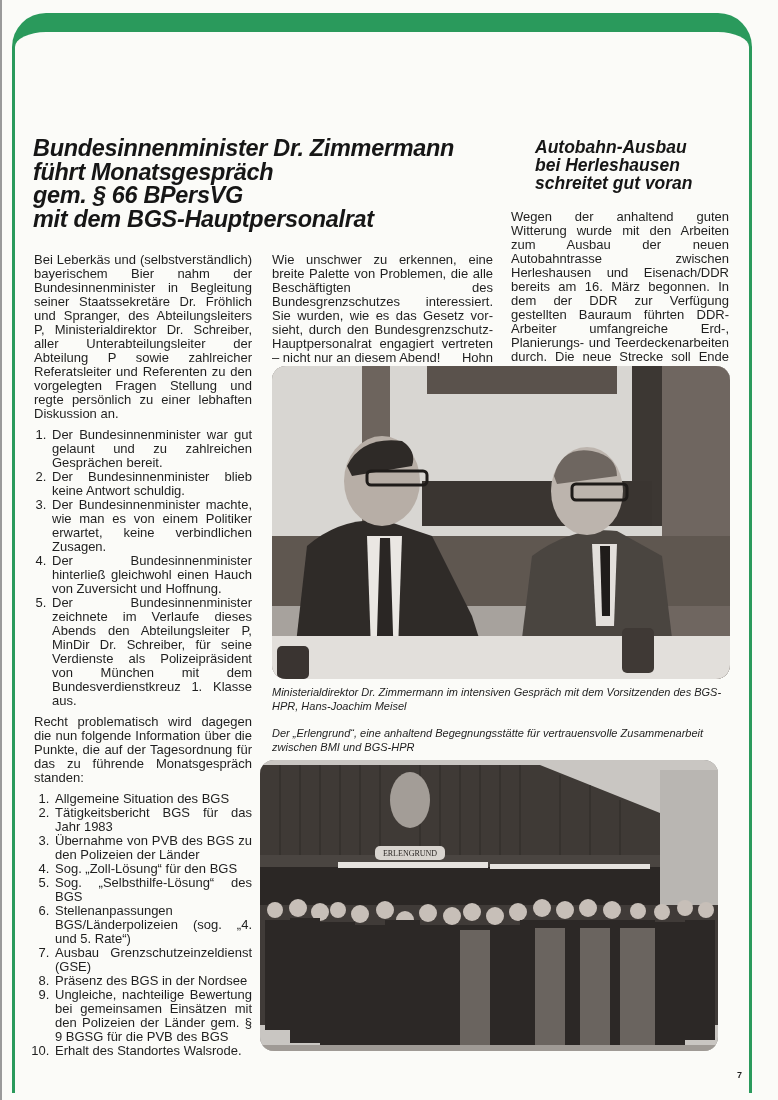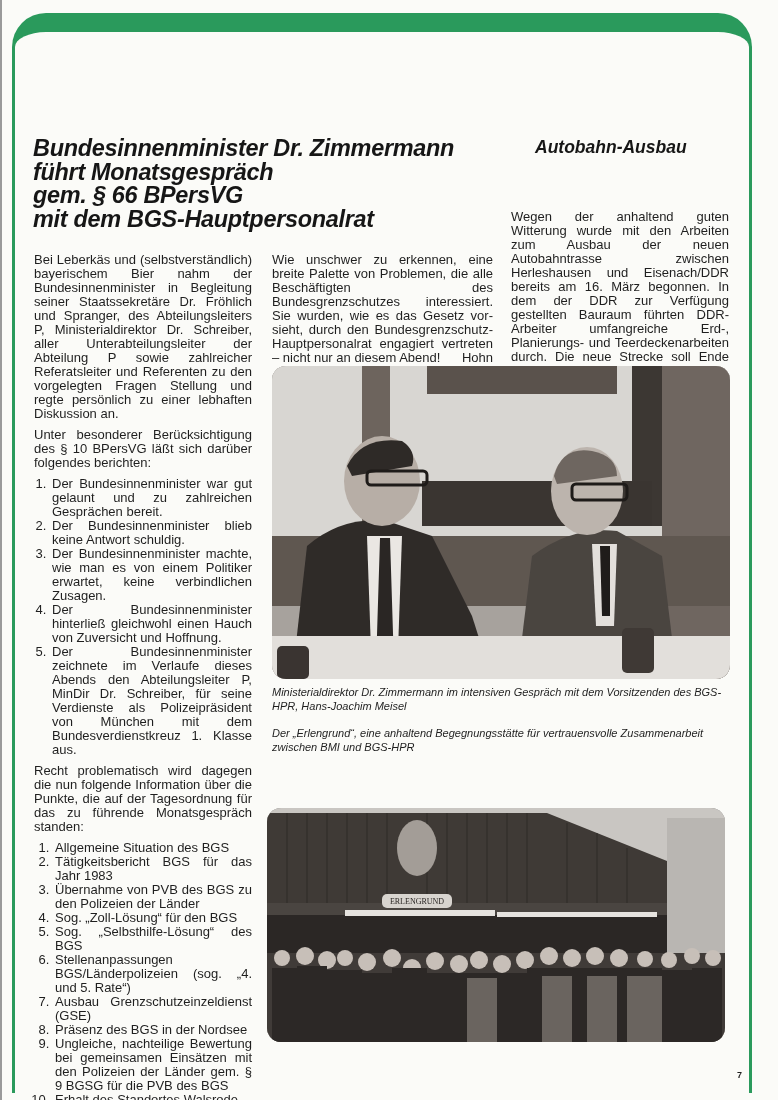--- a/index.html
+++ b/index.html
@@ -39,21 +39,21 @@
   #col-left { left: 34px; top: 253px; width: 218px; }
   #col-mid { left: 272px; top: 253px; width: 221px; }
   #col-right { left: 511px; top: 210px; width: 218px; }
   .sig { float: right; }
   ol { margin: 0 0 7px 0; padding-left: 16px; }
   ol li { padding-left: 2px; }
   .photo {
     position: absolute; border-radius: 14px; overflow: hidden;
   }
   #photo-meeting { left: 272px; top: 366px; width: 458px; height: 313px; background: #8f8a86; }
-  #photo-group { left: 267px; top: 760px; width: 458px; height: 234px; background: #7c7a78; margin-top: 48px; }
+  #photo-group { left: 260px; top: 760px; width: 458px; height: 291px; background: #7c7a78; }
   .caption {
     position: absolute; left: 272px; width: 462px; font-style: italic; font-size: 11px; line-height: 13.5px; color: #1f1f1f;
   }
   #caption-1 { top: 686px; }
   #caption-2 { top: 727px; }
   .page-number { position: absolute; left: 737px; top: 1070px; font-size: 9px; font-weight: bold; }
   .right-rule { position: absolute; left: 750px; top: 1040px; width: 2px; height: 40px; background: #2a9a5c; }
 </style>
 </head>
 <body>
@@ -63,25 +63,26 @@
 
 <div class="headline">
   <div>Bundesinnenminister Dr. Zimmermann</div>
   <div>führt Monatsgespräch</div>
   <div>gem. § 66 BPersVG</div>
   <div>mit dem BGS-Hauptpersonalrat</div>
 </div>
 
 <div class="side-headline">
   <div>Autobahn-Ausbau</div>
+  <div>bei Herleshausen</div>
+  <div>schreitet gut voran</div>
 </div>
 
 <div class="col" id="col-left">
   <p>Bei Leberkäs und (selbstverständlich) bayerischem Bier nahm der Bundesinnen­minister in Begleitung seiner Staatssekre­täre Dr. Fröhlich und Spranger, des Abtei­lungsleiters P, Ministerialdirektor Dr. Schreiber, aller Unterabteilungsleiter der Abteilung P sowie zahlreicher Referatslei­ter und Referenten zu den vorgelegten Fragen Stellung und regte persönlich zu einer lebhaften Diskussion an.</p>
-  <p>Unter besonderer Berücksichtigung des § 10 BPersVG läßt sich darüber folgendes berichten:</p>
   <ol>
     <li>Der Bundesinnenminister war gut ge­launt und zu zahlreichen Gesprächen bereit.</li>
     <li>Der Bundesinnenminister blieb keine Antwort schuldig.</li>
     <li>Der Bundesinnenminister machte, wie man es von einem Politiker erwartet, keine verbindlichen Zusagen.</li>
     <li>Der Bundesinnenminister hinterließ gleichwohl einen Hauch von Zuversicht und Hoffnung.</li>
     <li>Der Bundesinnenminister zeichnete im Verlaufe dieses Abends den Abteilungs­leiter P, MinDir Dr. Schreiber, für seine Verdienste als Polizeipräsident von München mit dem Bundesverdienst­kreuz 1. Klasse aus.</li>
   </ol>
   <p>Recht problematisch wird dagegen die nun folgende Information über die Punkte, die auf der Tagesordnung für das zu füh­rende Monatsgespräch standen:</p>
   <ol style="padding-left:19px;">
     <li>Allgemeine Situation des BGS</li>

